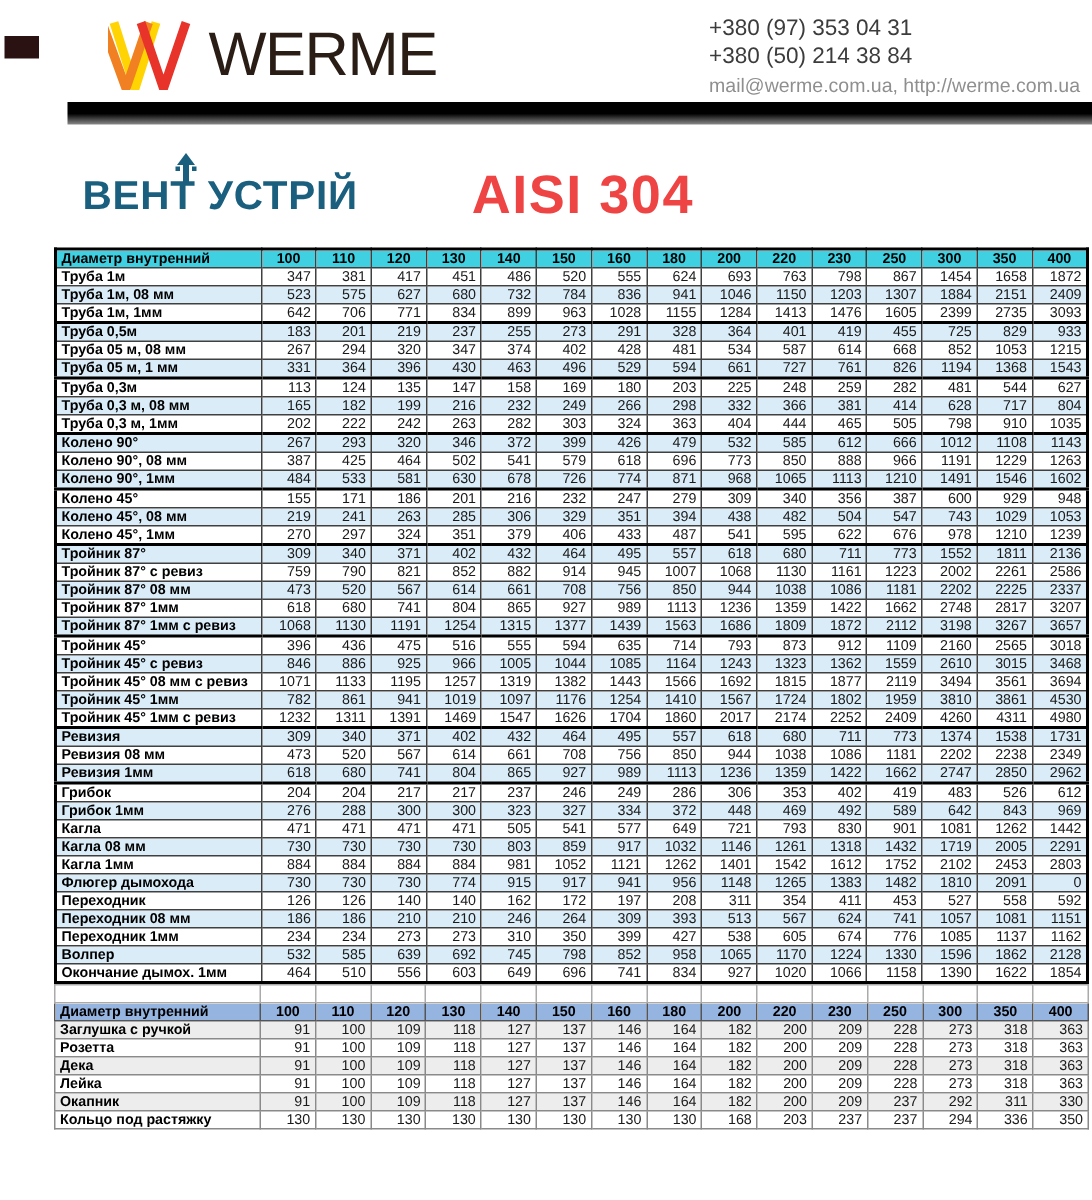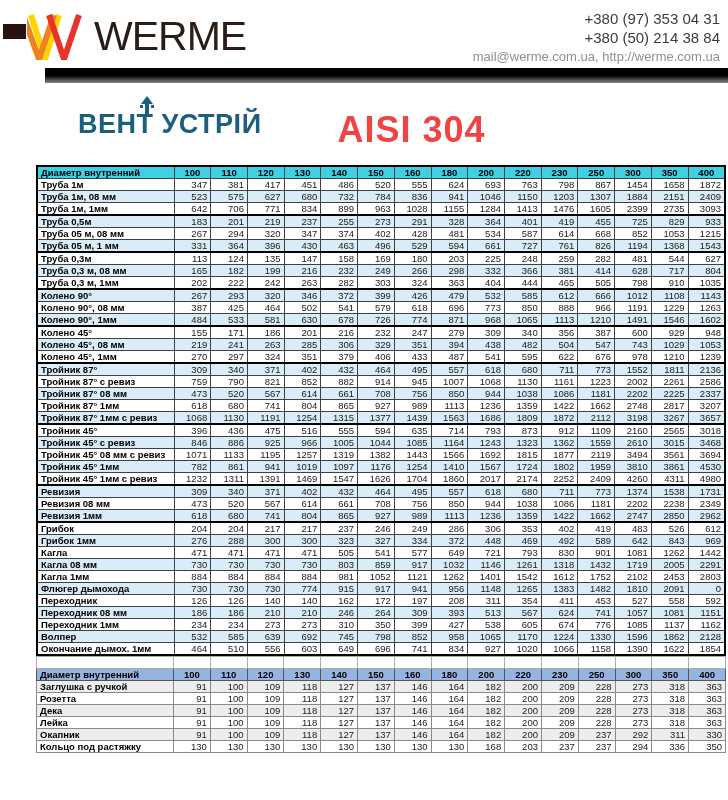--- a/index.html
+++ b/index.html
@@ -2,31 +2,31 @@
 <html><head>
 <meta charset="utf-8">
 <style>
   html,body{margin:0;padding:0;}
   body{
     width:728px;height:800px;position:relative;background:#fff;
     font-family:"Liberation Sans",sans-serif;overflow:hidden;
   }
   .corner-mark{position:absolute;left:3px;top:24px;width:23px;height:15px;background:#2a1212;}
   
-  .top{display:flex;justify-content:space-between;align-items:flex-start;padding:8px 8px 0 27px;height:62px;box-sizing:border-box;}
+  .top{display:flex;justify-content:space-between;align-items:flex-start;padding:8px 8px 0 72px;height:62px;box-sizing:border-box;}
   .logo{display:flex;align-items:flex-start;}
   .logo svg{margin-top:6px;}
   .logo-text{font-size:41px;line-height:1;color:#2a1d16;margin-left:5px;margin-top:8px;letter-spacing:-1px;}
-  .contacts{text-align:right;line-height:1.25;margin-top:2px;}
+  .contacts{text-align:left;line-height:1.25;margin-top:2px;}
   .phone{font-size:15px;color:#3c3c3c;}
   .links{font-size:13px;color:#8f8f8f;margin-top:1px;}
   
   .black-bar{height:15px;margin-left:45px;margin-top:6px;background:linear-gradient(180deg,#000 0%,#000 52%,#8a8a8a 100%);}
   
-  .brand-row{display:flex;align-items:flex-start;padding:26px 0 12px 55px;margin-left:23px;}
+  .brand-row{display:flex;align-items:center;padding:26px 0 12px 55px;}
   .vu{position:relative;font-size:27px;font-weight:bold;color:#1a5f7e;letter-spacing:.5px;white-space:nowrap;}
   .vu-arrow{position:absolute;left:61px;top:-17px;}
   .aisi{font-size:36px;font-weight:bold;color:#ef4444;margin-left:76px;letter-spacing:1px;}
   
   table.price{border-collapse:collapse;table-layout:fixed;width:690px;margin-left:36px;}
   .price th,.price td{border:1px solid #404040;height:11px;line-height:11px;font-size:9.5px;padding:0 3px;white-space:nowrap;overflow:hidden;box-sizing:content-box;}
   .price .name{text-align:left;font-weight:bold;color:#000;margin-top:48px;}
   .price .num{text-align:right;color:#1a1a1a;}
   .price th.num-head{text-align:center;font-weight:bold;color:#000;}
   #table1{border:2px solid #000;margin-top:2px;}

